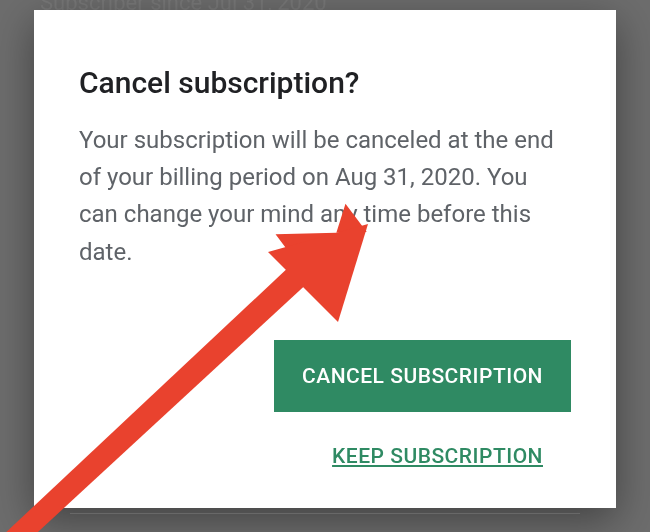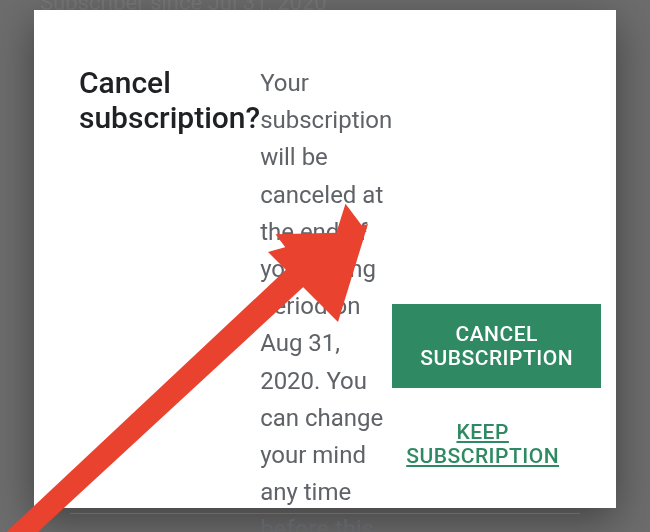--- a/index.html
+++ b/index.html
@@ -39,21 +39,21 @@
     .dialog {
       position: absolute;
       top: 10px;
       left: 34px;
       right: 34px;
       bottom: 24px;
       background: #ffffff;
       box-shadow: 0 12px 40px rgba(0,0,0,0.4);
       padding: 55px 45px 40px 45px;
       display: flex;
-      flex-direction: row;
+      flex-direction: column;
     }
     .dialog-title {
       font-size: 30px;
       font-weight: 500;
       color: #202124;
       margin-bottom: 22px;
     }
     .dialog-body {
       font-size: 24px;
       line-height: 1.55;
@@ -64,21 +64,21 @@
       display: flex;
       flex-direction: column;
       align-items: flex-end;
       gap: 32px;
       margin-top: auto;
     }
     .btn-primary {
       background: #2f8a63;
       color: #ffffff;
       border: none;
-      padding: 18px 28px;
+      padding: 24px 28px;
       font-size: 21px;
       font-weight: 500;
       letter-spacing: 0.5px;
       cursor: pointer;
       font-family: inherit;
     }
     .btn-secondary {
       background: transparent;
       color: #2f8a63;
       border: none;

